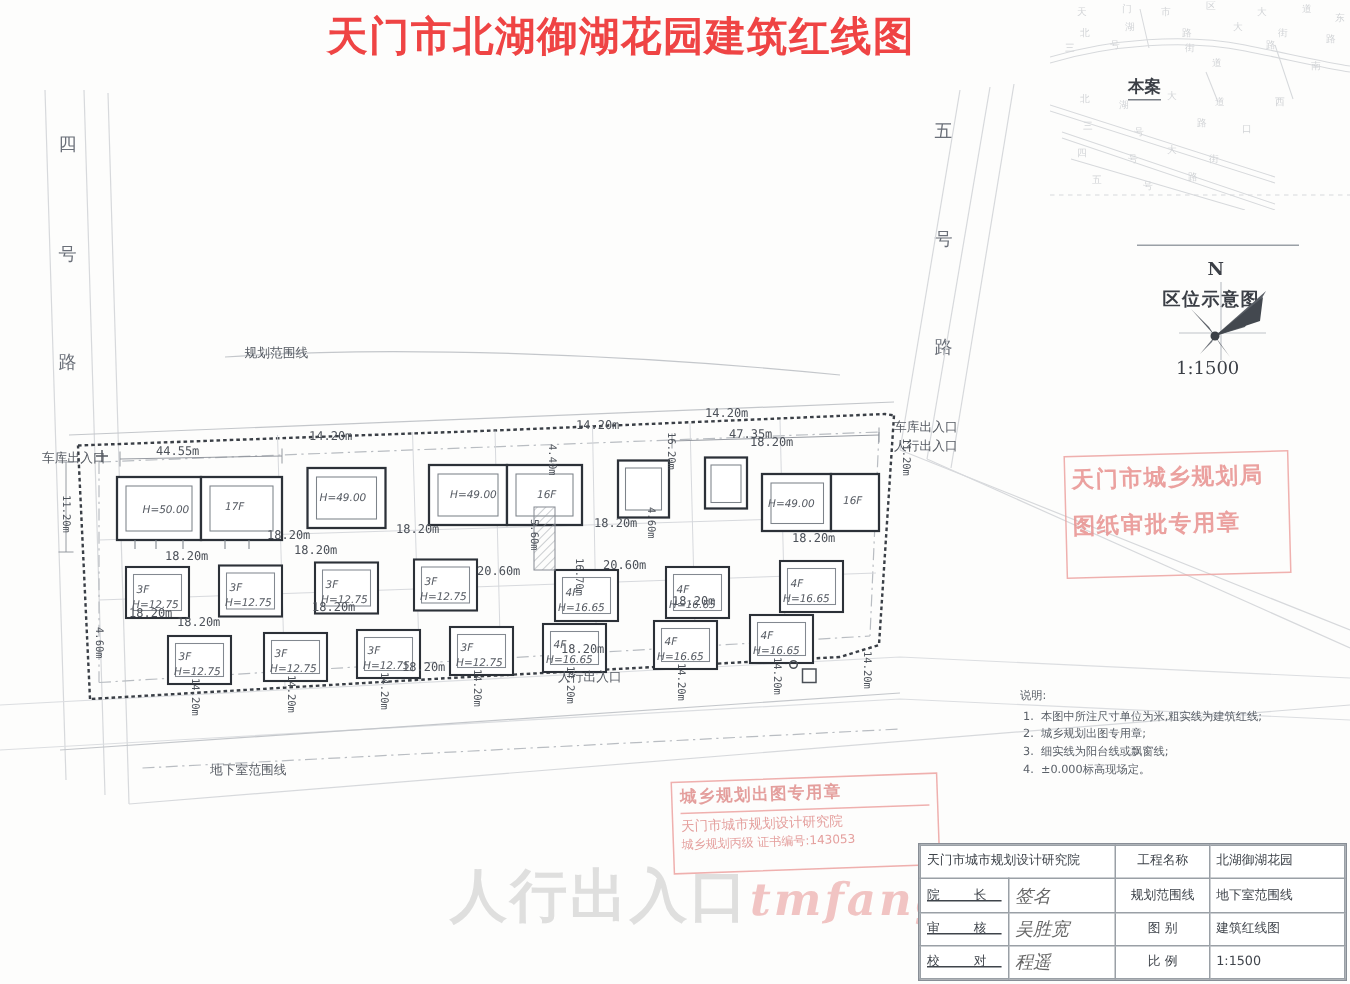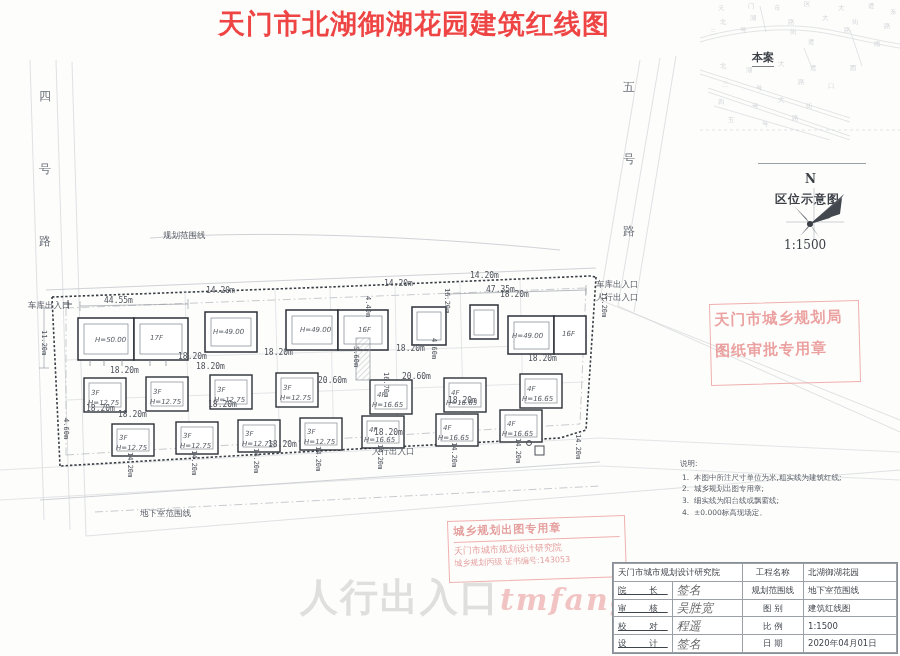--- a/index.html
+++ b/index.html
@@ -552,23 +552,17 @@
         <td class="tb-c2 sig">吴胜宽</td>
         <td class="tb-c3">图    别</td>
         <td class="tb-c4">建筑红线图</td>
       </tr>
       <tr>
         <td class="tb-c1 sp">校    对</td>
         <td class="tb-c2 sig">程遥</td>
         <td class="tb-c3">比    例</td>
         <td class="tb-c4">1:1500</td>
       </tr>
-      <tr>
-        <td class="tb-c1 sp">设    计</td>
-        <td class="tb-c2 sig">签名</td>
-        <td class="tb-c3">日    期</td>
-        <td class="tb-c4">2020年04月01日</td>
-      </tr>
     </tbody>
       </table>
   </div>
 
 </div>
 
 </body></html>

